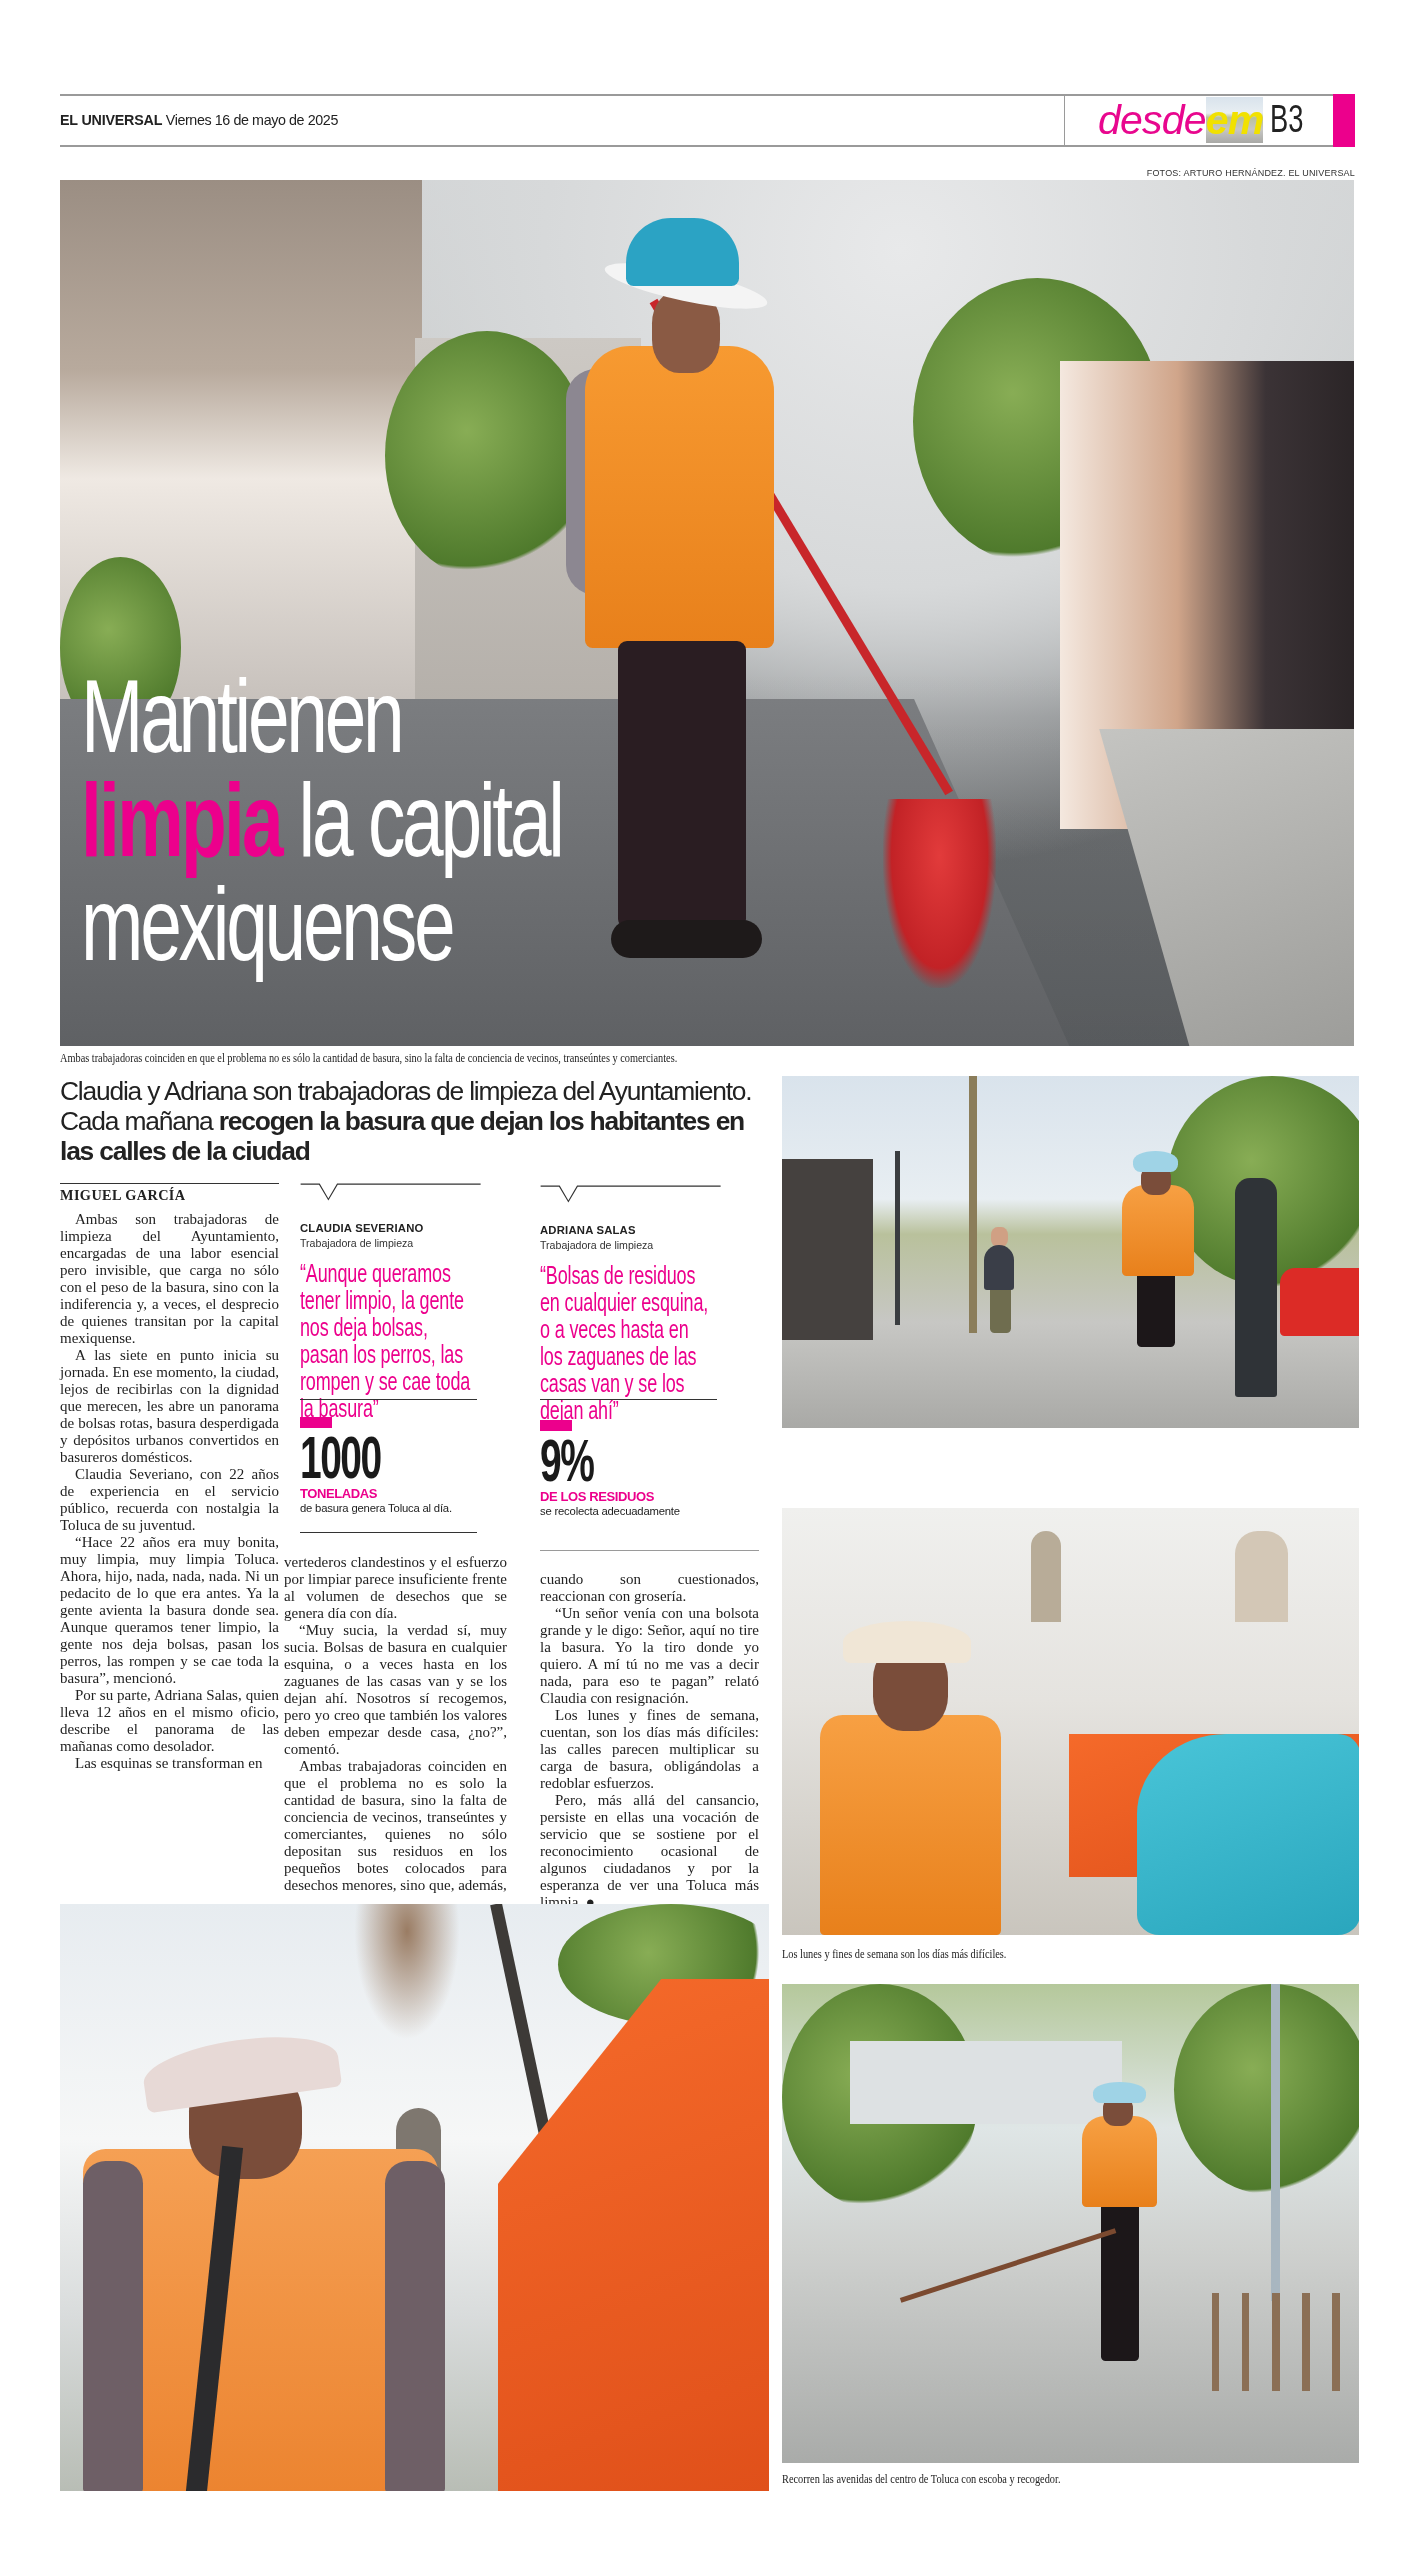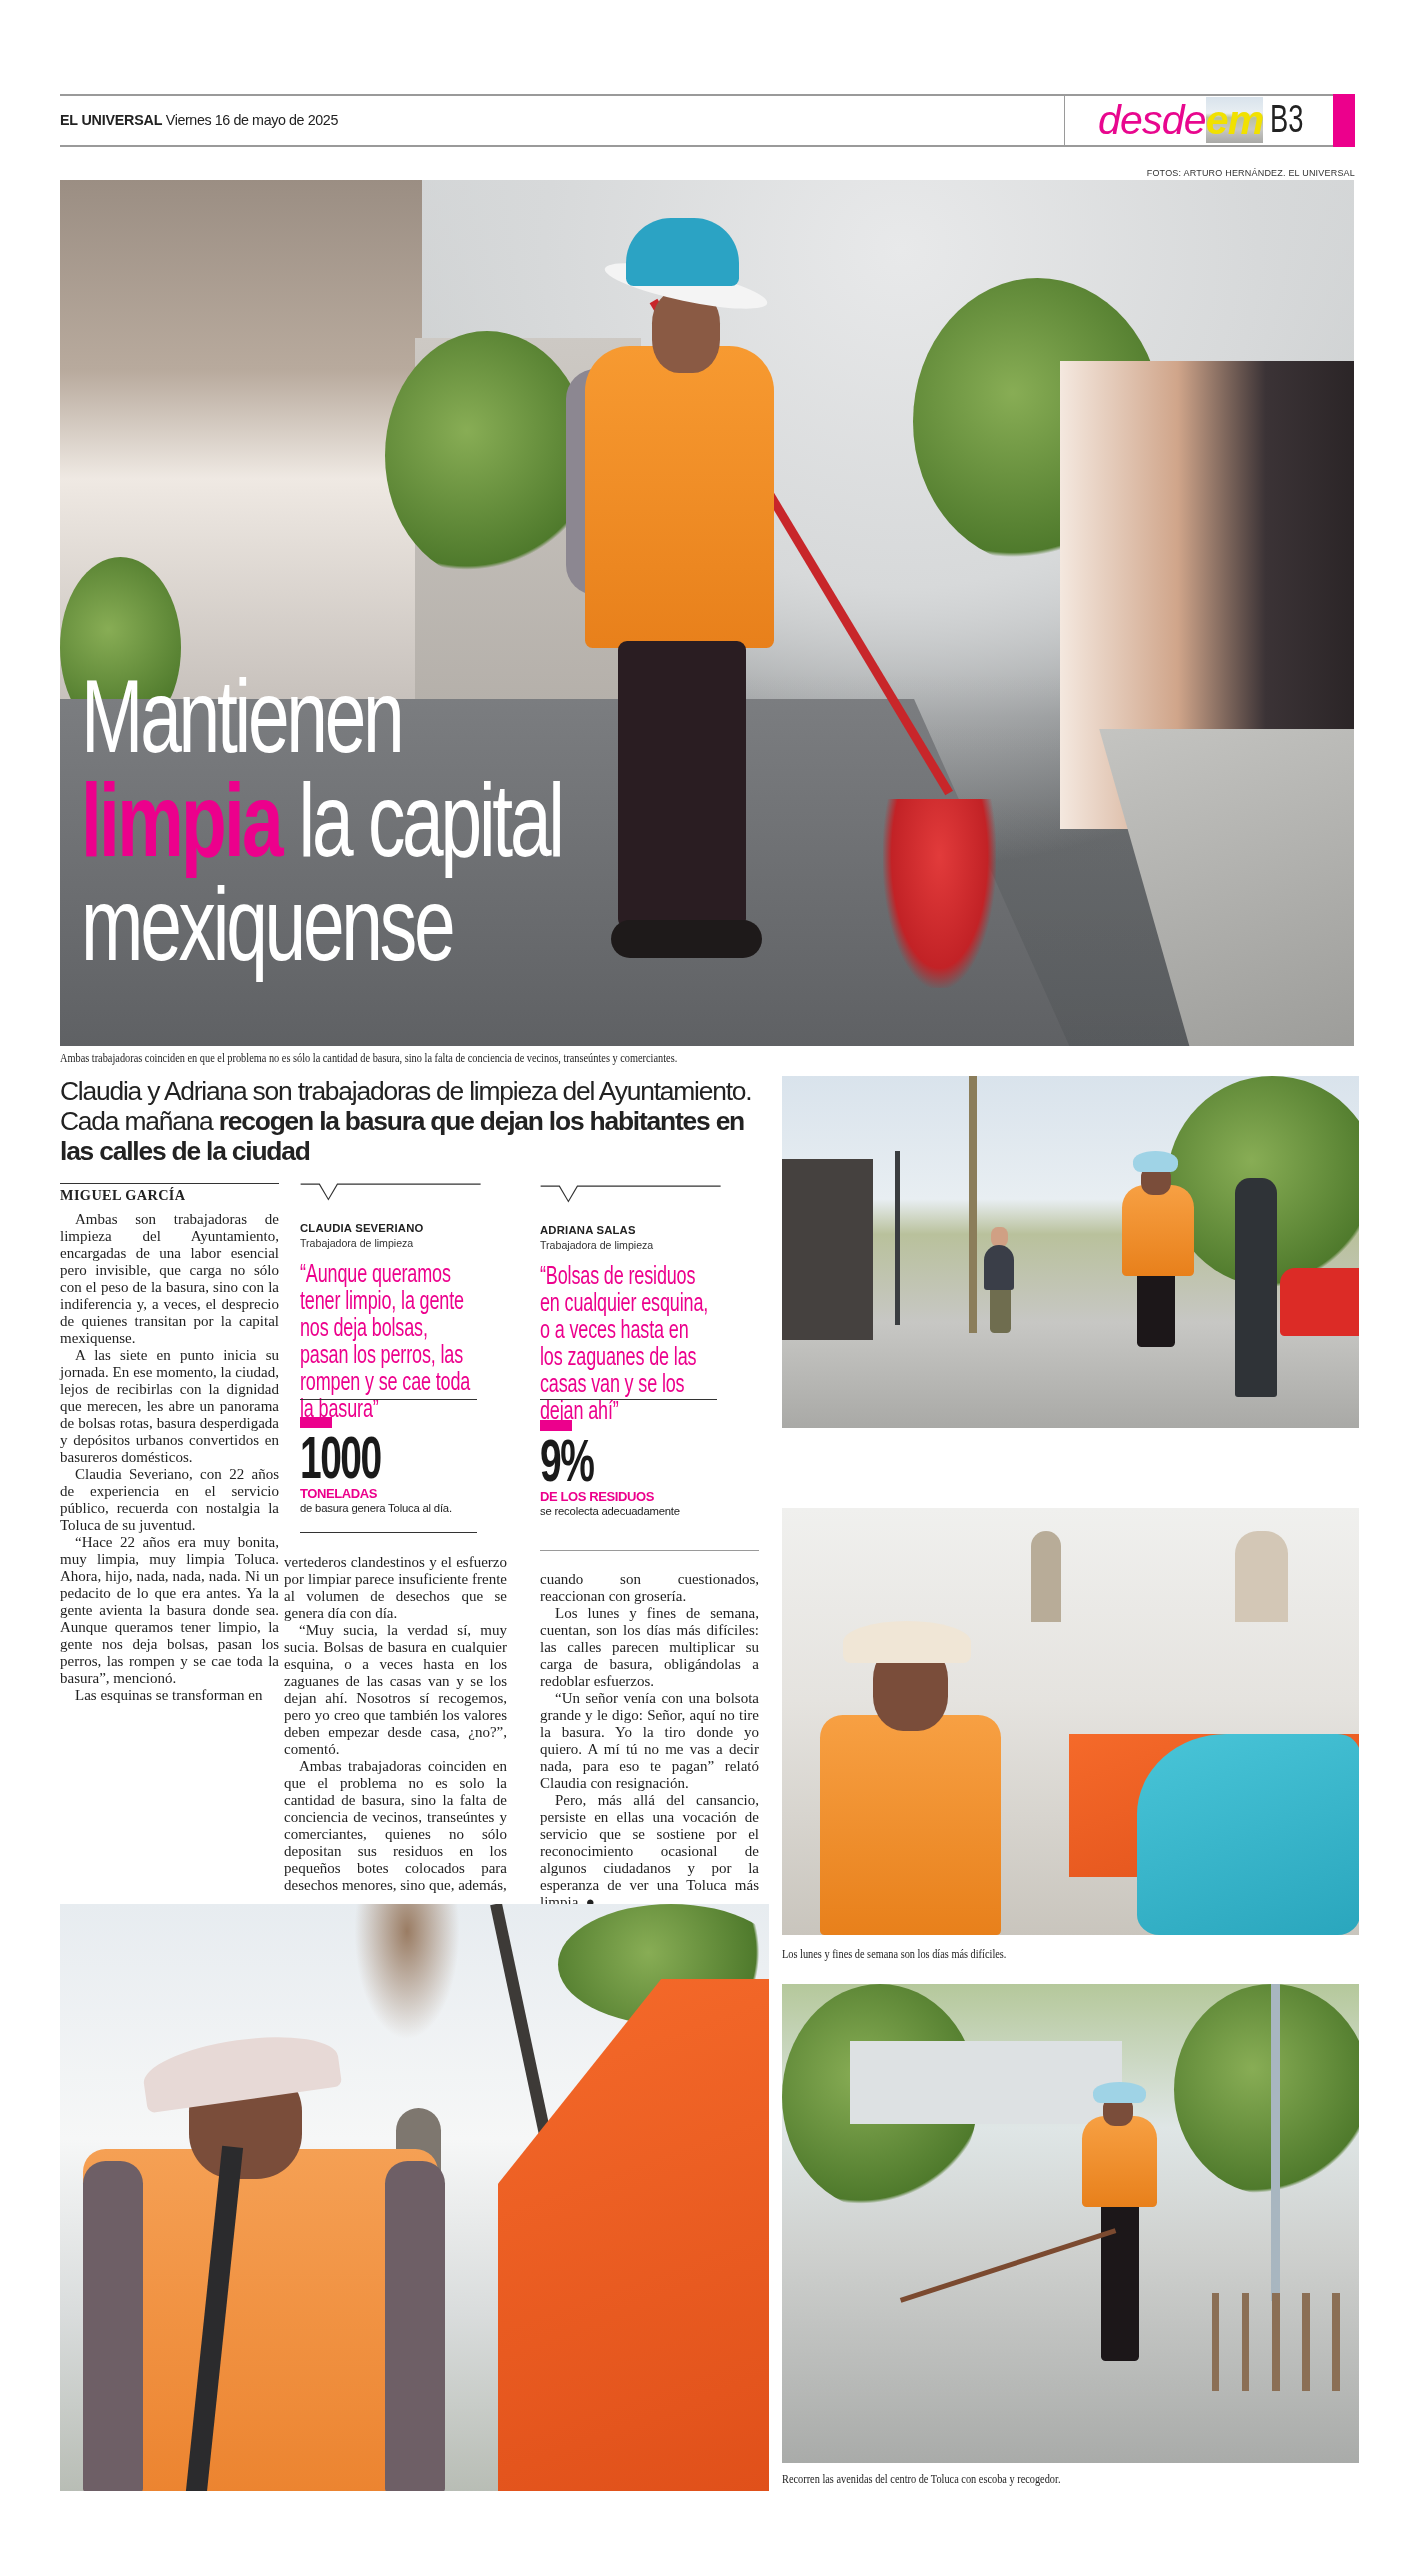--- a/index.html
+++ b/index.html
@@ -149,20 +149,21 @@
 </div>
 
 <div class="byline-rule" style="left:60px; top:1183px; width:219px;"></div>
 <div class="byline">MIGUEL GARCÍA</div>
 
 <div class="col" style="left:60px; top:1211px; width:219px;">
   <p>Ambas son trabajadoras de limpieza del Ayuntamiento, encargadas de una labor esencial pero invisible, que carga no sólo con el peso de la basura, sino con la indiferencia y, a veces, el desprecio de quienes transitan por la capital mexiquense.</p>
   <p>A las siete en punto inicia su jornada. En ese momento, la ciudad, lejos de recibirlas con la dignidad que merecen, les abre un panorama de bolsas rotas, basura desperdigada y depósitos urbanos convertidos en basureros domésticos.</p>
   <p>Claudia Severiano, con 22 años de experiencia en el servicio público, recuerda con nostalgia la Toluca de su juventud.</p>
   <p>“Hace 22 años era muy bonita, muy limpia, muy limpia Toluca. Ahora, hijo, nada, nada, nada. Ni un pedacito de lo que era antes. Ya la gente avienta la basura donde sea. Aunque queramos tener limpio, la gente nos deja bolsas, pasan los perros, las rompen y se cae toda la basura”, mencionó.</p>
+  <p>Por su parte, Adriana Salas, quien lleva 12 años en el mismo oficio, describe el panorama de las mañanas como desolador.</p>
   <p>Las esquinas se transforman en</p>
 </div>
 
 <div class="qbox" style="left:300px; top:1183px;">
   <svg class="q-top" viewBox="0 0 245 40" width="185" height="30">
     <polyline points="0,1.5 25,1.5 37,22 49,1.5 240,1.5" fill="none" stroke="#333" stroke-width="1.5"></polyline>
   </svg>
   <div class="q-name">CLAUDIA SEVERIANO</div>
   <div class="q-role">Trabajadora de limpieza</div>
   <div class="q-text">“Aunque queramos tener limpio, la gente nos deja bolsas, pasan los perros, las rompen y se cae toda la basura”</div>
@@ -195,22 +196,22 @@
 
 <div class="col" style="left:284px; top:1554px; width:223px;">
   <p class="noind">vertederos clandestinos y el esfuerzo por limpiar parece insuficiente frente al volumen de desechos que se genera día con día.</p>
   <p>“Muy sucia, la verdad sí, muy sucia. Bolsas de basura en cualquier esquina, o a veces hasta en los zaguanes de las casas van y se los dejan ahí. Nosotros sí recogemos, pero yo creo que también los valores deben empezar desde casa, ¿no?”, comentó.</p>
   <p>Ambas trabajadoras coinciden en que el problema no es solo la cantidad de basura, sino la falta de conciencia de vecinos, transeúntes y comerciantes, quienes no sólo depositan sus residuos en los pequeños botes colocados para desechos menores, sino que, además,</p>
 </div>
 
 <div class="byline-rule" style="left:540px; top:1550px; width:219px; background:#9a9a9a;"></div>
 <div class="col" style="left:540px; top:1571px; width:219px;">
   <p class="noind">cuando son cuestionados, reaccionan con grosería.</p>
+  <p>“Un señor venía con una bolsota grande y le digo: Señor, aquí no tire la basura. Yo la tiro donde yo quiero. A mí tú no me vas a decir nada, para eso te pagan” relató Claudia con resignación.</p>
   <p>Los lunes y fines de semana, cuentan, son los días más difíciles: las calles parecen multiplicar su carga de basura, obligándolas a redoblar esfuerzos.</p>
-  <p>“Un señor venía con una bolsota grande y le digo: Señor, aquí no tire la basura. Yo la tiro donde yo quiero. A mí tú no me vas a decir nada, para eso te pagan” relató Claudia con resignación.</p>
   <p><span>Pero, más allá del cansancio, persiste en ellas una vocación de servicio que se sostiene por el reconocimiento ocasional de algunos ciudadanos y por la esperanza de ver una Toluca más limpia.</span> <span>●</span></p>
 </div>
 
 <div class="photo p2">
   <div class="abs" style="left:0; top:83px; width:91px; height:181px; background:#45413f;"></div>
   <div class="lamppost" style="left:187px; top:0; width:7.5px; height:257px; background:#8b7d5a;"></div>
   <div class="lamppost" style="left:113px; top:75px; width:4.5px; height:174px;"></div>
   <div class="tree" style="left:385px; top:0; width:211px; height:211px;"></div>
   <div class="redcar" style="left:498px; top:192px; width:136px; height:68px;"></div>
   <div class="fig" style="left:200px; top:151px;">

